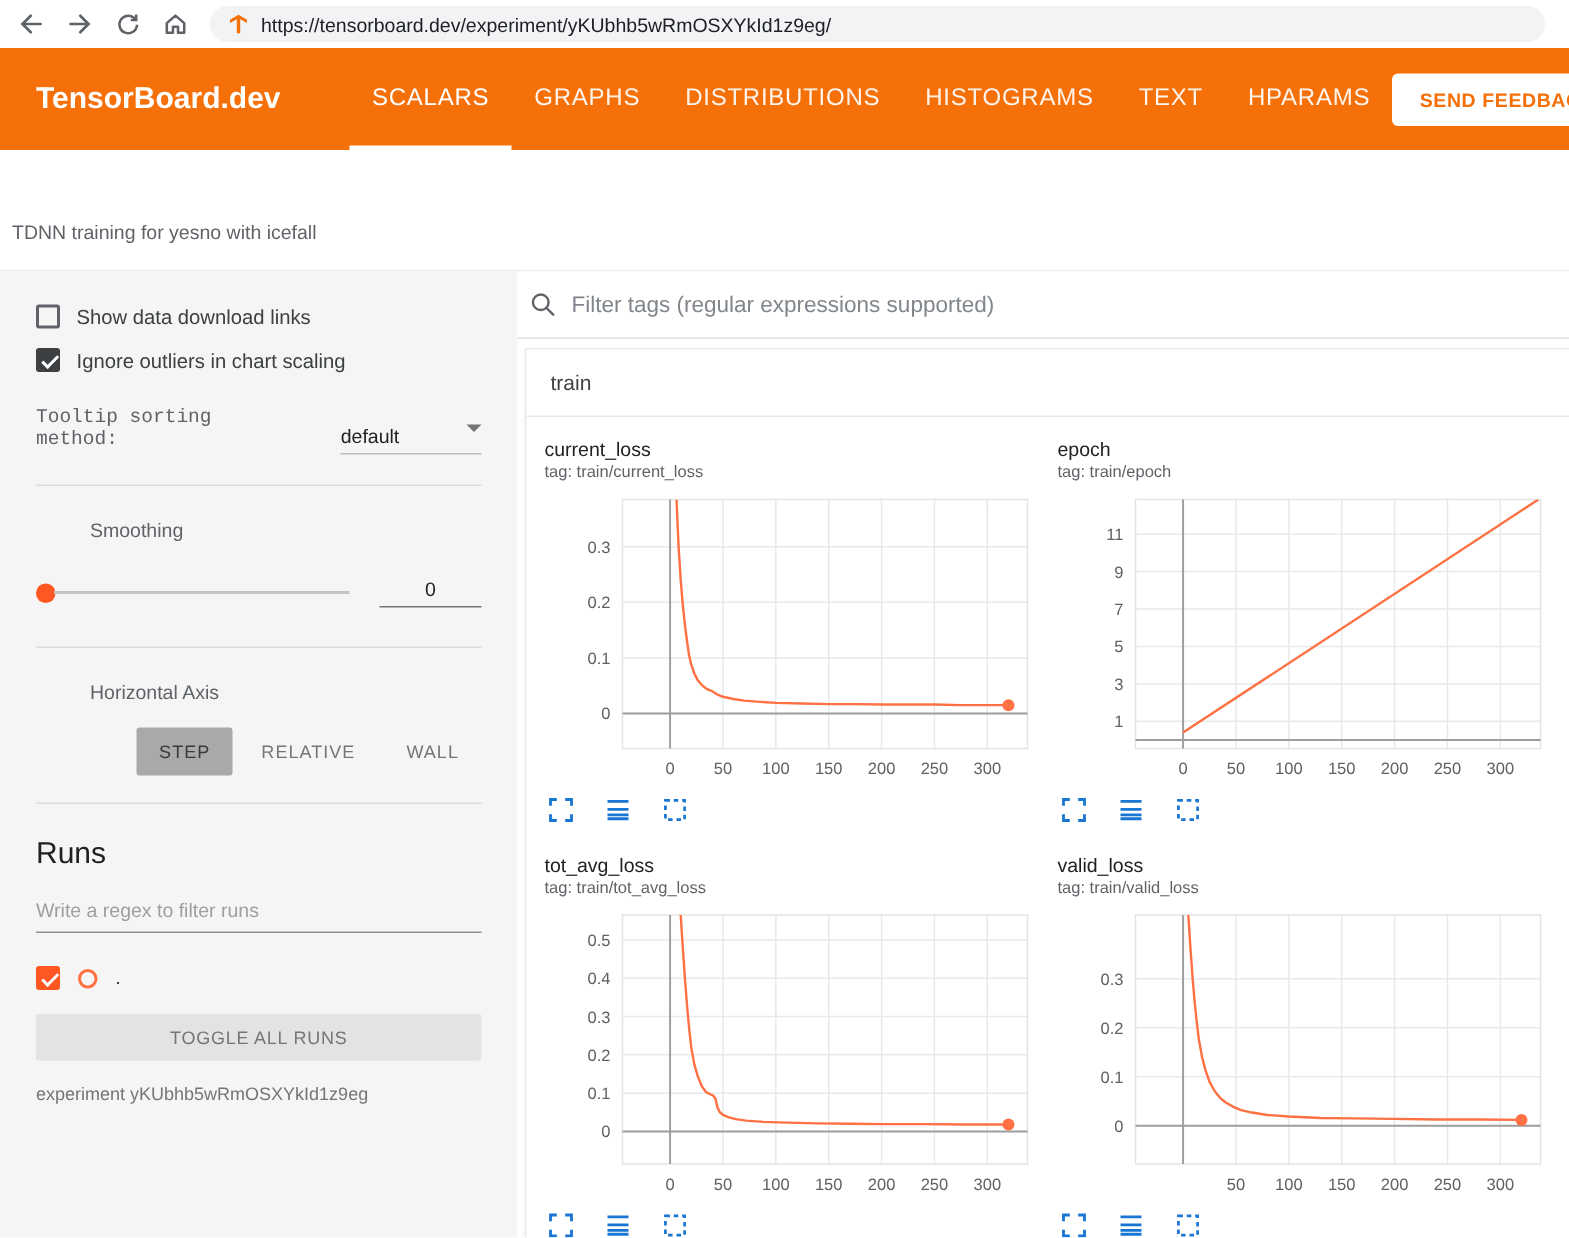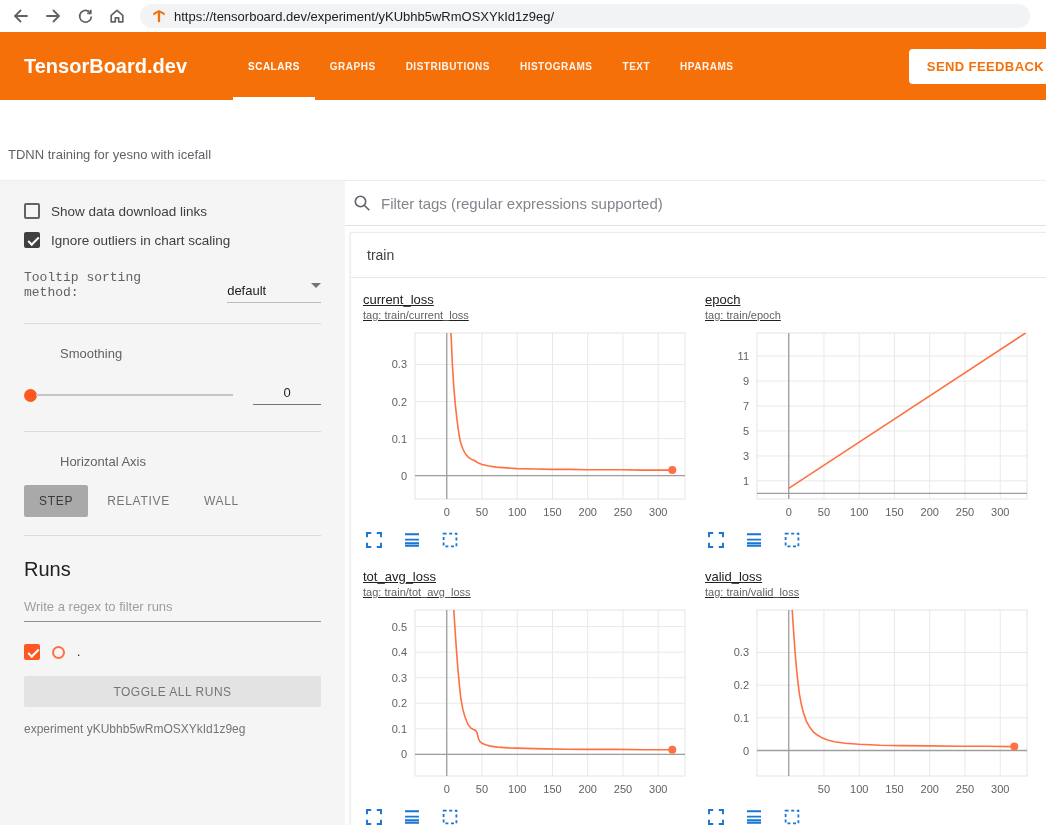--- a/index.html
+++ b/index.html
@@ -15,21 +15,21 @@
   .nav-ico { width:18px; height:18px; flex:none; display:flex; align-items:center; justify-content:center; cursor:pointer; }
   .address-bar { flex:1; height:24px; background:#f1f3f4; border-radius:12px; display:flex; align-items:center; gap:8px; padding:0 12px; margin-right:4px; }
   .favicon { width:14px; height:14px; flex:none; }
   .url-text { font-size:13px; color:#202124; white-space:nowrap; overflow:hidden; }
 
   
   .tb-header { height:68px; background:var(--orange); display:flex; align-items:center; padding-left:24px; overflow:hidden; }
   .brand { color:#fff; font-size:20px; font-weight:700; white-space:nowrap; }
   .tabs { display:flex; margin-left:46px; height:68px; }
   .tab { display:flex; align-items:center; height:68px; padding:3px 15px 0 15px; color:rgba(255,255,255,0.92);
-         font-size:10px; font-weight:700; letter-spacing:0.5px; border-bottom:3px solid transparent; cursor:pointer; white-space:nowrap; }
+         font-size:16px; font-weight:400; letter-spacing:0.5px; border-bottom:3px solid transparent; cursor:pointer; white-space:nowrap; }
   .tab.active { color:#fff; border-bottom-color:#fff; }
   .feedback-btn { margin-left:auto; margin-right:-16px; flex:none; background:#fff; color:var(--orange);
          font-size:13px; font-weight:600; letter-spacing:0.4px; padding:10px 18px; border:none; border-radius:4px; cursor:pointer; white-space:nowrap; }
 
   
   .subheader { height:80px; background:#fff; position:relative; }
   .exp-title { position:absolute; left:8px; top:47px; font-size:13px; color:#5f6368; }
 
   
   .layout { display:flex; height:645px; border-top:1px solid #ececec; }
@@ -54,21 +54,21 @@
 
   .divider { border:none; border-top:1px solid #dcdcdc; margin-top:20px; }
   .section-label { font-size:13px; color:#5f6368; margin-top:22px;margin-left:36px; }
 
   .slider-row { display:flex; align-items:center; margin-top:24px; }
   .slider-thumb { width:13px; height:13px; border-radius:50%; background:var(--runcbx); flex:none; cursor:pointer; }
   .slider-track { flex:1; height:2px; background:#c4c4c4; margin-left:-1px; cursor:pointer; }
   .slider-value { width:68px; margin-left:20px; border:none; border-bottom:1px solid #757575; background:transparent;
         font-size:13px; color:#212121; text-align:center; padding-bottom:4px; font-family:inherit; }
 
-  .seg { display:flex; gap:4px; margin-top:16px; }
+  .seg { display:flex; gap:4px; margin-top:16px;justify-content:flex-end; }
   .seg-btn { border:none; background:transparent; color:#757575; font-size:12px; font-weight:500; letter-spacing:0.7px;
         padding:9px 15px; border-radius:2px; cursor:pointer; font-family:inherit; }
   .seg-btn.active { background:#a9a9a9; color:#37393b; }
 
   .runs-title { font-size:20px; color:#212121; margin-top:22px; }
   .runs-filter { width:100%; margin-top:18px; border:none; border-bottom:1px solid #8f8f8f; background:transparent;
         font-size:13px; color:#212121; padding:0 0 7px 0; font-family:inherit; }
   .runs-filter::placeholder { color:#9e9e9e; }
   .run-row { display:flex; align-items:center; gap:12px; margin-top:22px; }
   .run-swatch { width:13px; height:13px; border:2px solid var(--run); border-radius:50%; flex:none; }
@@ -79,21 +79,21 @@
 
   
   .filter-row { display:flex; align-items:center; gap:10px; height:45px; padding-left:8px; border-bottom:1px solid #e0e0e0; }
   .filter-input { flex:1; border:none; background:transparent; font-size:15px; color:#212121; font-family:inherit; }
   .filter-input::placeholder { color:#80868b; }
 
   .card { margin:6px -16px 0 5px; background:#fff; border:1px solid #ebebeb; box-shadow:0 1px 3px rgba(0,0,0,0.08); }
   .card-header { height:45px; display:flex; align-items:center; padding:0 16px; font-size:14px; color:#424242;
         border-bottom:1px solid #e8e8e8; cursor:pointer; }
   .charts-grid { display:grid; grid-template-columns:342px 342px; padding-top:10px; row-gap:10px; }
-  .chart-tile { padding-left:12px;text-decoration:underline; }
+  .chart-tile { padding-left:12px; }
   .chart-title { font-size:13px; color:#212121; margin-top:4px; }
   .chart-tag { font-size:11px; color:#5f6368; margin-top:2px; }
   .chart-tile svg.plot { display:block; margin-top:6px; }
   .chart-footer { display:flex; gap:20px; margin:4px 0 6px 2px; }
   .chart-footer .f-ico { width:18px; height:18px; cursor:pointer; }
   svg text { font-family:"Liberation Sans","DejaVu Sans",sans-serif; }
 </style>
 </head>
 <body>
 

